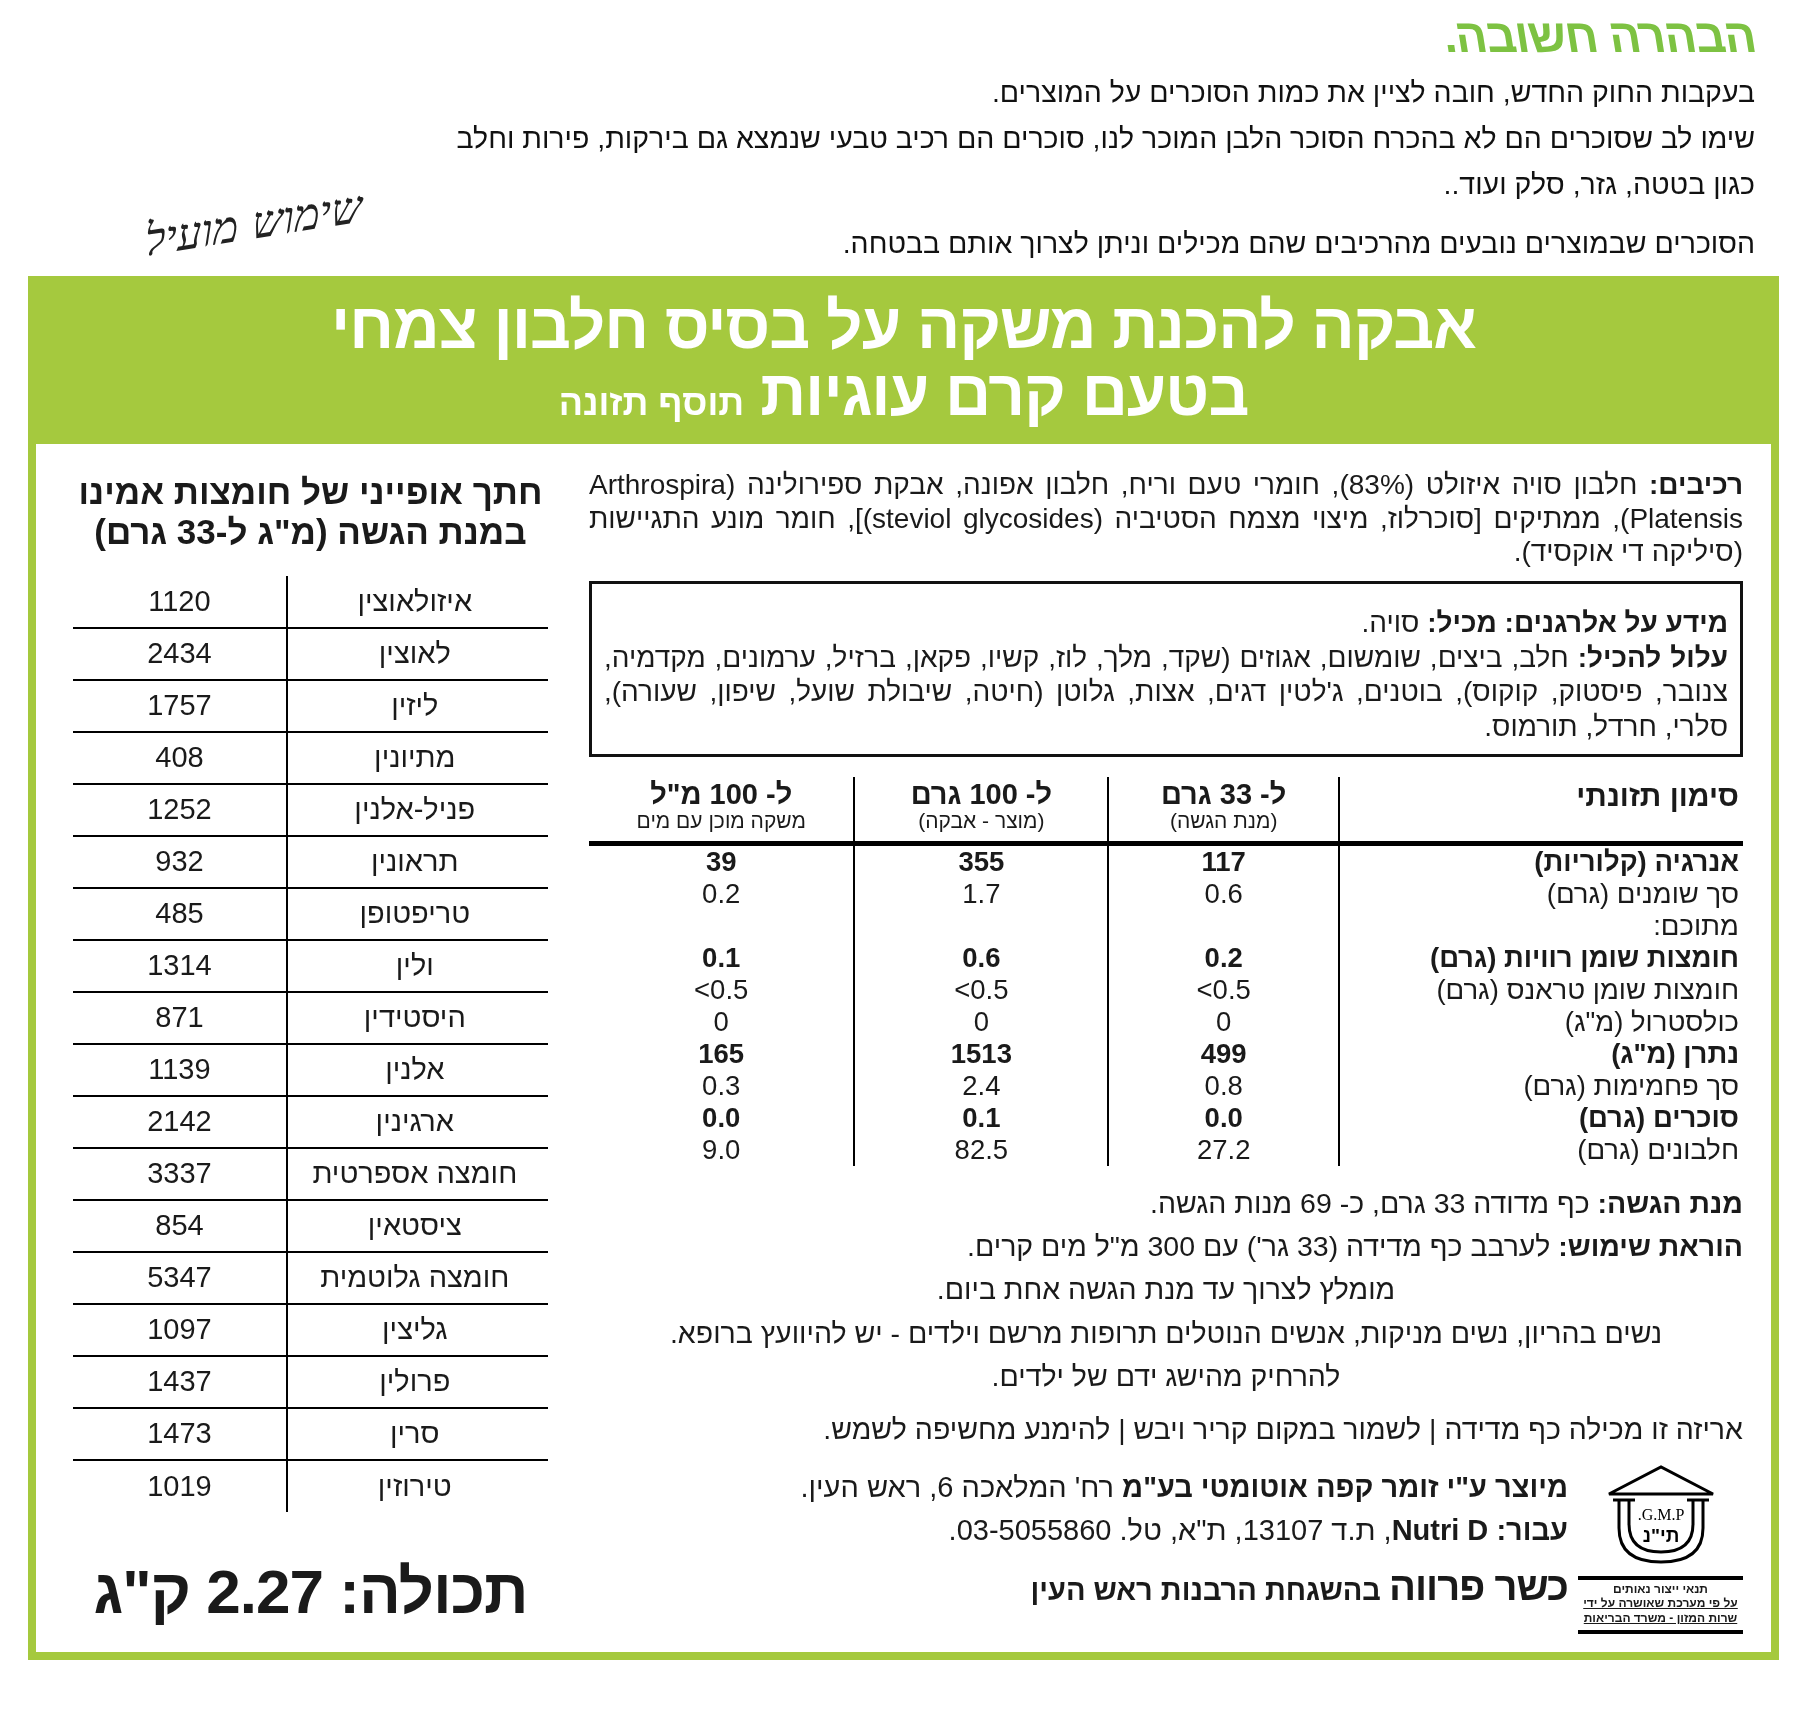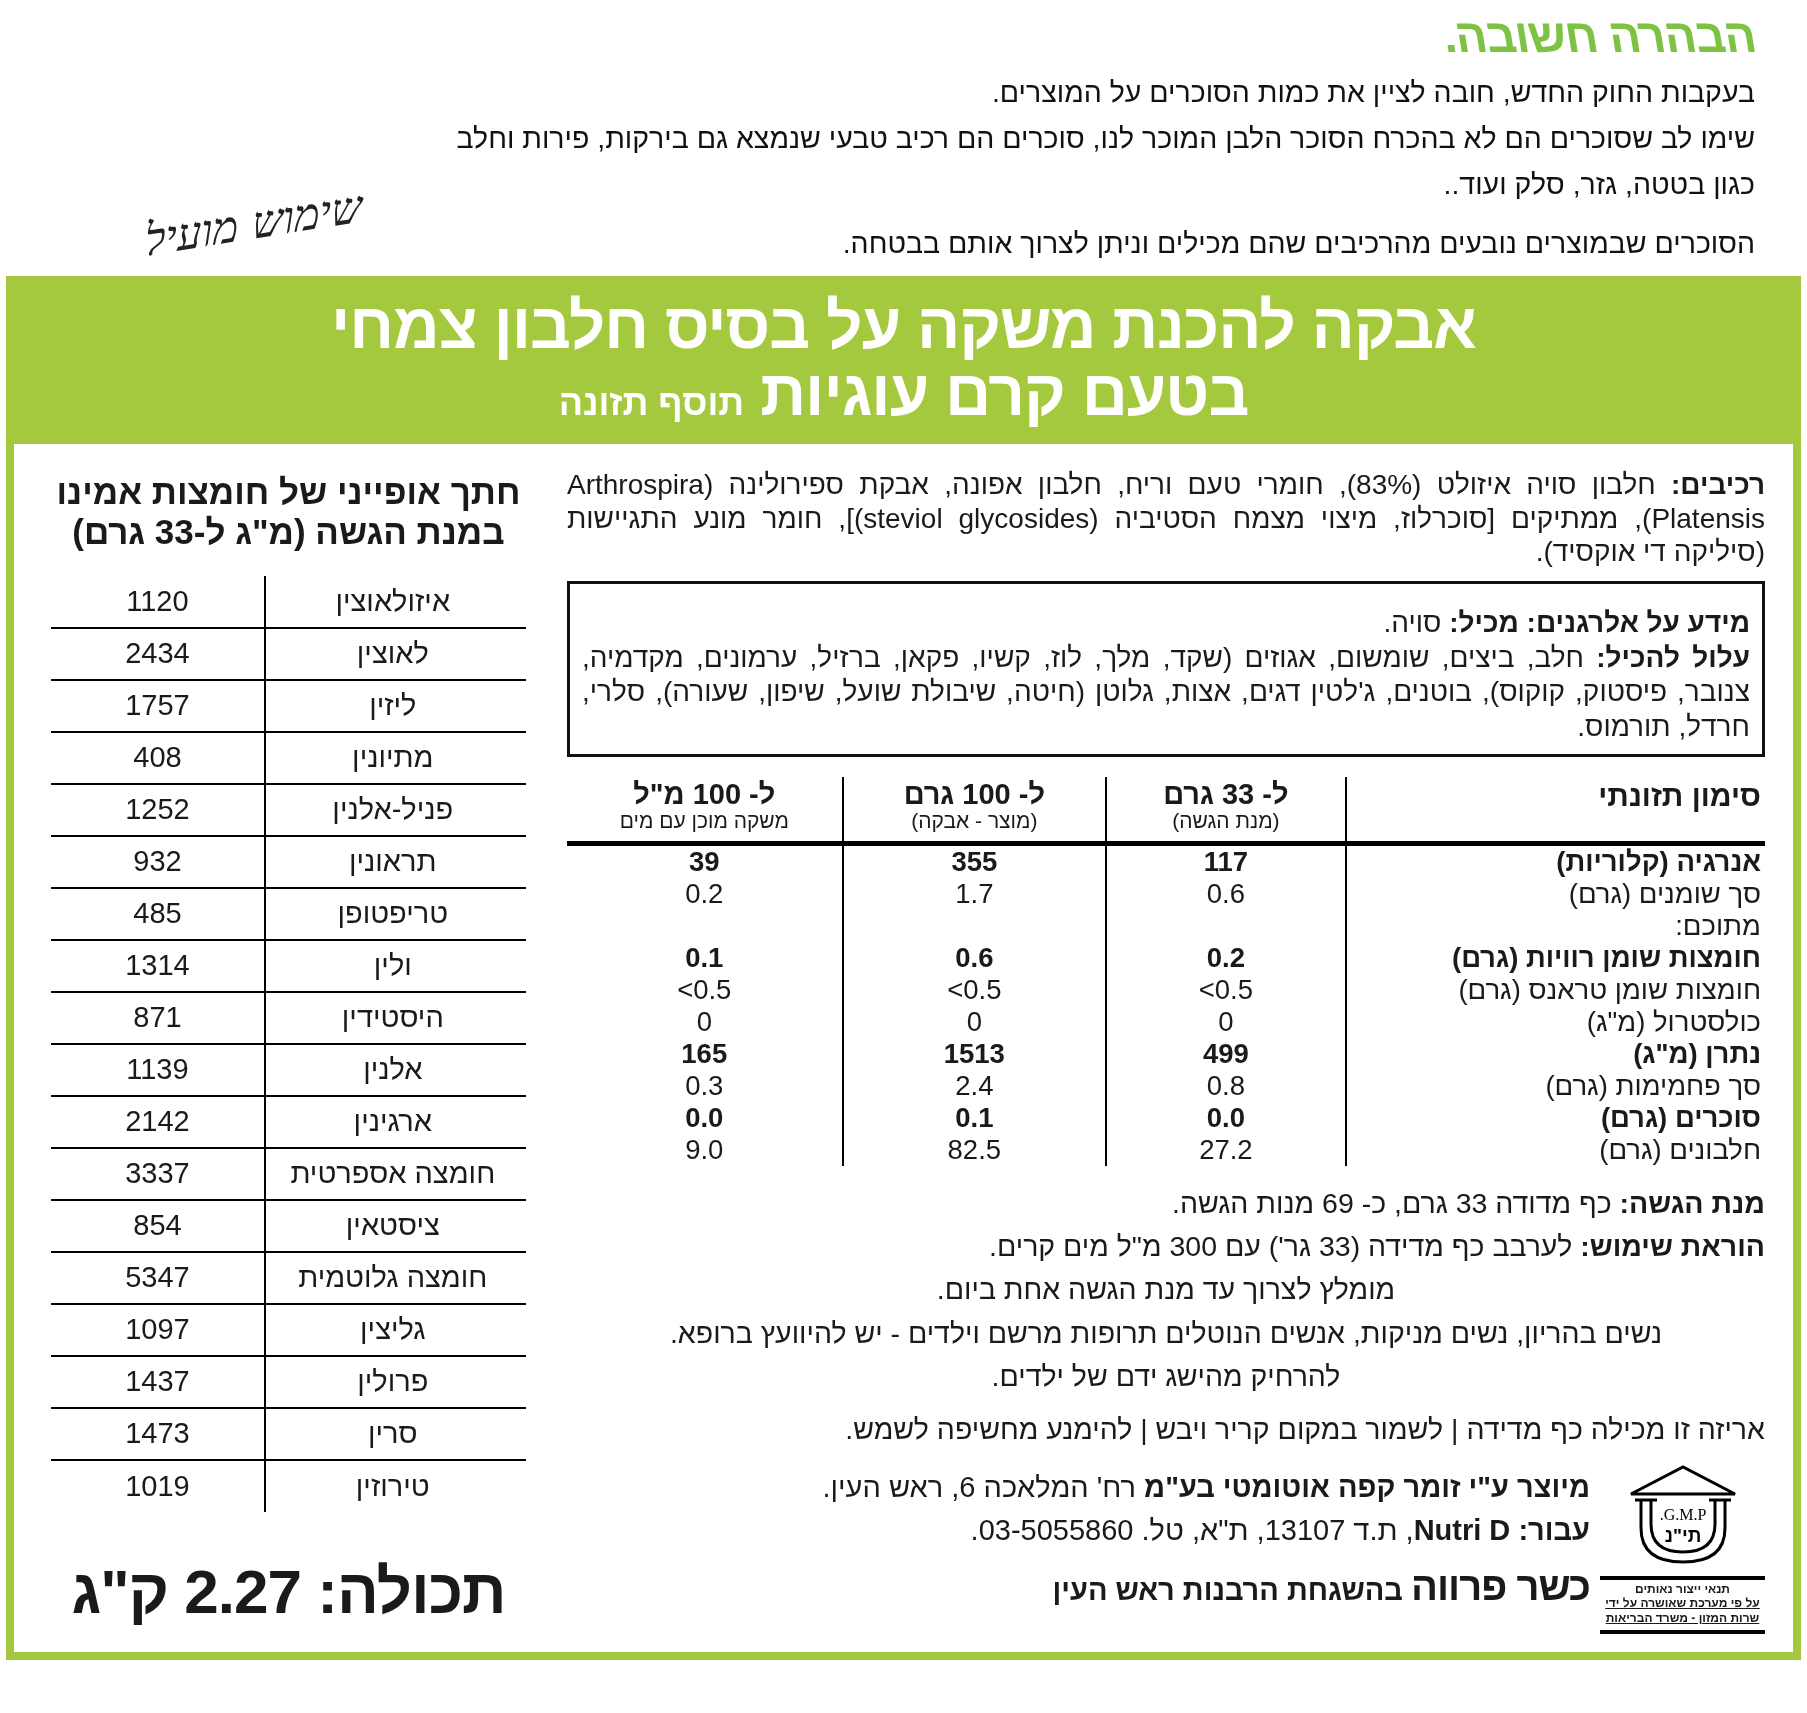--- a/index.html
+++ b/index.html
@@ -19,21 +19,21 @@
   }
   .clar-line { font-size:28.5px; text-align:right; margin-top:14px; line-height:1.12; color:#111; }
   .clar-line.last { margin-top:27px; }
   .handwriting {
     position:absolute; top:206px; left:34px; width:330px;
     font-family:"DejaVu Serif",serif; font-style:italic;
     font-size:44px; color:#222; transform:rotate(-9deg) skewX(-8deg);
     white-space:nowrap;
   }
   
-  .main-box { margin:16px 6px 0; border:8px solid var(--band-green,#a5c93e); background:#c2410c; }
+  .main-box { margin:16px 28px 0; border:8px solid var(--band-green,#a5c93e); background:#c2410c; }
   .title-band { background:var(--band-green,#a5c93e); color:#fff; text-align:center; padding:8px 10px 18px; }
   .title-l1 { font-size:64px; font-weight:700; line-height:1.08; letter-spacing:-1px; }
   .title-l2 { font-size:64px; font-weight:700; line-height:1.02; letter-spacing:-1px; }
   .title-suffix { font-size:36px; font-weight:700; margin-right:16px; letter-spacing:0; }
   .content { display:flex; gap:26px; padding:24px 28px 18px 22px; background:#fff; align-items:flex-start; }
   .col-right { flex:1; min-width:0; }
   .col-left { width:505px; flex:0 0 auto; }
   .b { font-weight:700; }
   
   .ingredients { font-size:28px; line-height:1.2; text-align:justify; }

